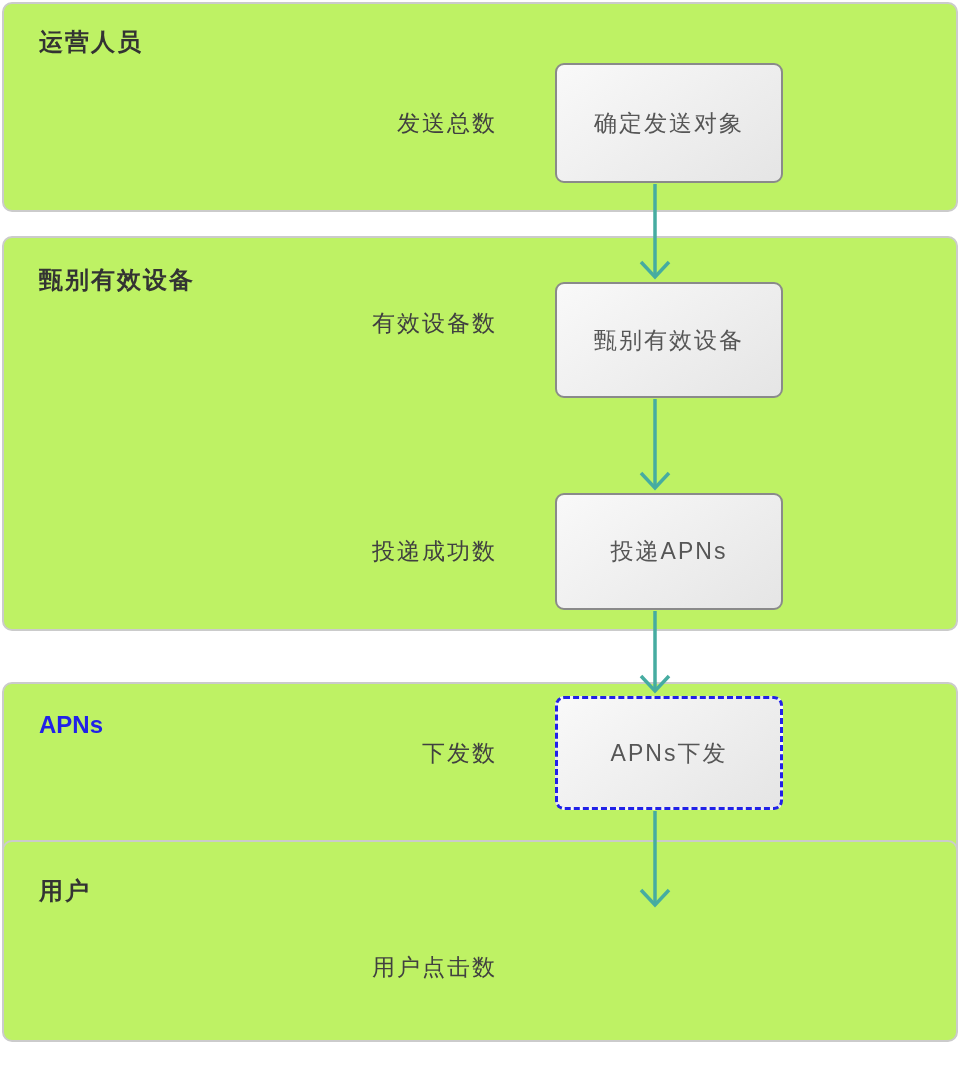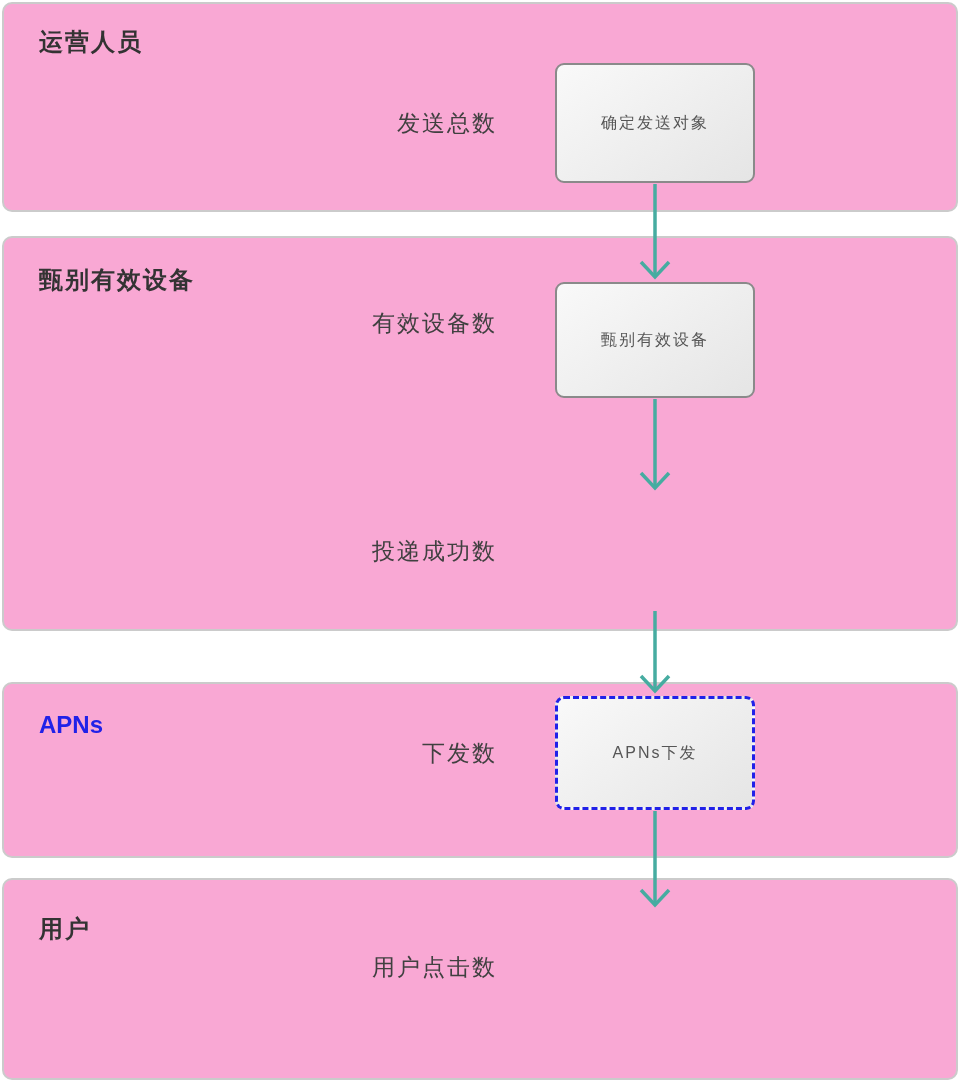--- a/index.html
+++ b/index.html
@@ -13,58 +13,58 @@
     width: 964px;
     height: 1082px;
     background: #ffffff;
     overflow: hidden;
   }
   
   .lane {
     position: absolute;
     left: 2px;
     width: 956px;
-    background: #f9a8d4;
+    background: #bef264;
     border: 2px solid var(--lane-border, #cbcbcb);
     border-radius: 10px;
     box-sizing: border-box;
   }
   .lane-1 { top: 2px;   height: 210px; }
   .lane-2 { top: 236px; height: 395px; }
   .lane-3 { top: 682px; height: 176px; }
-  .lane-4 { top: 878px; height: 202px; text-align: right; }
+  .lane-4 { top: 840px; height: 202px; text-align: right; }
 
   .lane-title {
     position: absolute;
     left: 35px;
     font-size: 24px;
     font-weight: bold;
     letter-spacing: 2px;
     color: var(--title-text, #333333);
     white-space: nowrap;
   }
   .lane-1 .lane-title { top: 22px; }
   .lane-2 .lane-title { top: 26px; }
   .lane-3 .lane-title { top: 27px; }
   .lane-4 .lane-title { top: 33px; }
   .lane-title.apns { color: var(--apns-title, #2121e8); letter-spacing: 0; }
 
   
   .node {
     position: absolute;
     left: 555px;
-    width: 200px;
+    width: 228px;
     display: flex;
     align-items: center;
     justify-content: center;
     box-sizing: border-box;
     background: linear-gradient(145deg, #f9f9f9 0%, #eeeeee 55%, #e5e5e5 100%);
     border: 2px solid var(--node-border, #8a8a8a);
     border-radius: 9px;
-    font-size: 16px;
+    font-size: 23px;
     letter-spacing: 2px;
     color: var(--node-text, #565656);
     white-space: nowrap;
   }
   .node-1 { top: 63px;  height: 120px; }
   .node-2 { top: 282px; height: 116px; }
   .node-3 { top: 493px; height: 117px; }
   .node-4 { top: 696px; height: 114px; border: 3px dashed var(--dashed-node-border, #2121e8); }
   .node-5 { top: 910px; height: 115px; }
 
@@ -140,15 +140,16 @@
   </svg>
 
   <div class="metric-label metric-1">发送总数</div>
   <div class="metric-label metric-2">有效设备数</div>
   <div class="metric-label metric-3">投递成功数</div>
   <div class="metric-label metric-4">下发数</div>
   <div class="metric-label metric-5">用户点击数</div>
 
   <div class="node node-1">确定发送对象</div>
   <div class="node node-2">甄别有效设备</div>
+  <div class="node node-3">投递APNs</div>
   <div class="node node-4">APNs下发</div>
 
 </div>
 
 </body></html>

